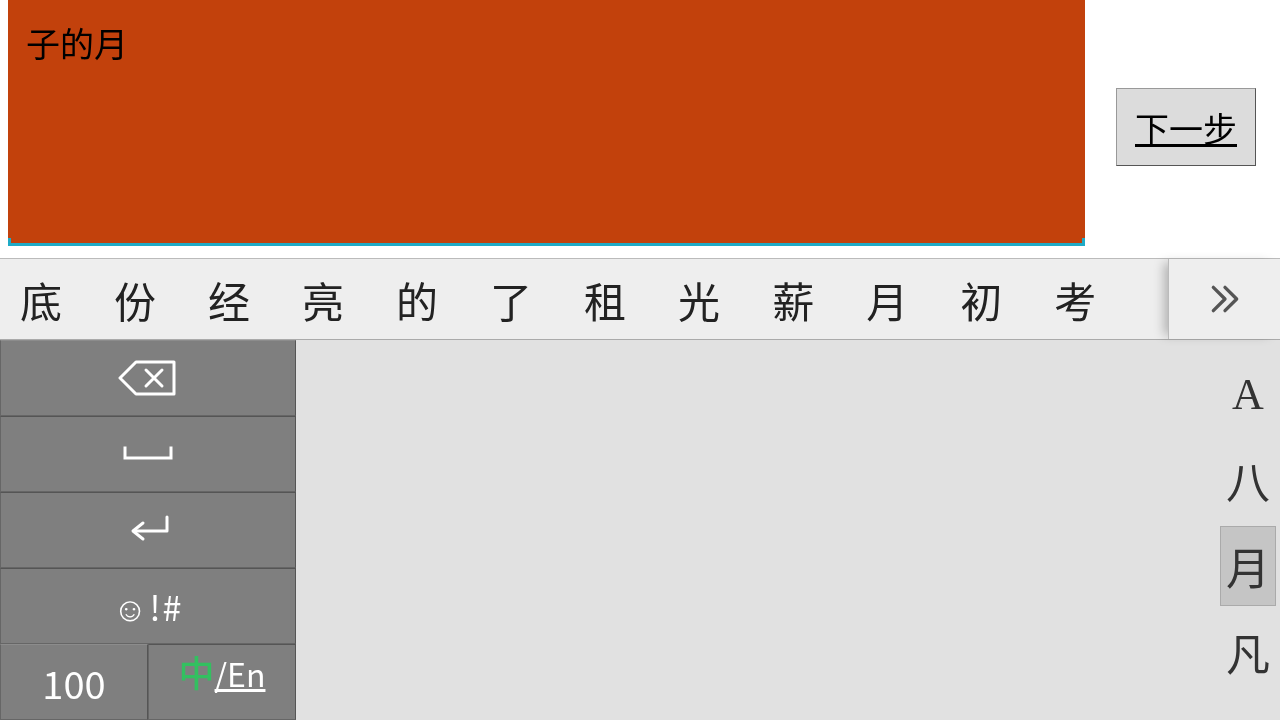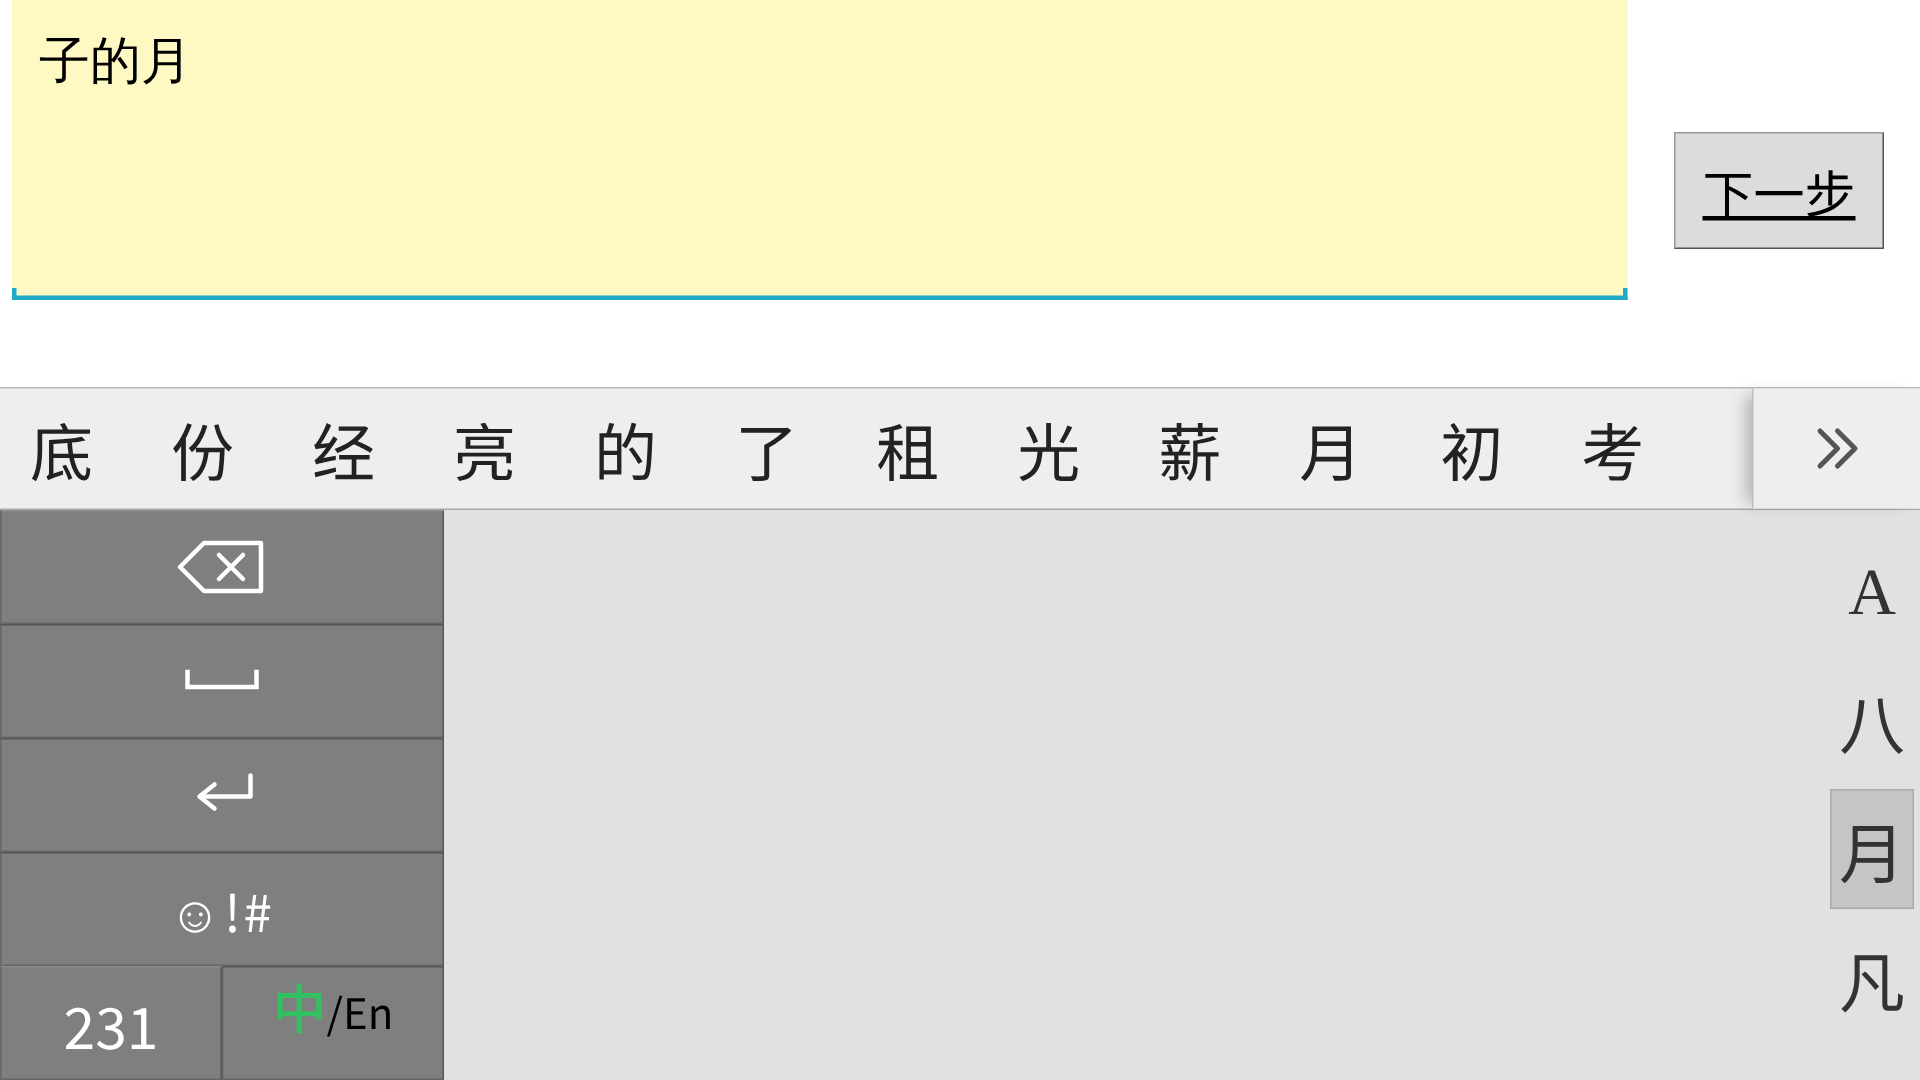--- a/index.html
+++ b/index.html
@@ -3,23 +3,22 @@
 <meta charset="utf-8">
 <style>
   * { margin: 0; padding: 0; box-sizing: border-box; }
   html, body { width: 1280px; height: 720px; font-family: "Noto Sans CJK SC", "Microsoft YaHei", sans-serif; overflow: hidden; background: #fff; }
 
   .text-area {
     position: absolute;
     left: 8px;
     top: 0;
     width: 1077px;
-    height: 200px;
-    background: #fef9c3;
-    font-family: Liberation Serif, serif;
+    height: 246px;
+    background: #c2410c;
   }
   .text-input {
     position: absolute;
     left: 18px;
     top: 18px;
     font-size: 34px;
     color: #000;
   }
   .text-underline {
     position: absolute;
@@ -124,21 +123,21 @@
     cursor: pointer;
   }
   .fn-key + .fn-key { border-top: 1px solid #555; }
   .bottom-row {
     display: flex;
     height: 76px;
   }
   .bottom-row .fn-key { flex: 1; }
   .lang-key { display: flex; align-items: baseline; justify-content: center; }
   .lang-zh { color: #33c060; font-size: 36px; font-weight: 500; }
-  .lang-en { color: #000000; font-size: 28px; }
+  .lang-en { color: #ffffff; font-size: 32px; text-decoration: underline; }
 
   .handwriting-area {
     position: absolute;
     left: 296px;
     top: 0;
     width: 920px;
     height: 380px;
     background: #e1e1e1;
   }
 
@@ -222,21 +221,21 @@
       <svg width="50" height="34" viewBox="0 0 50 34">
         <path d="M44 4 L44 18 L12 18" fill="none" stroke="#fff" stroke-width="3" stroke-linecap="round" stroke-linejoin="round"></path>
         <path d="M20 10 L10 18 L20 26" fill="none" stroke="#fff" stroke-width="3" stroke-linecap="round" stroke-linejoin="round"></path>
       </svg>
     </div>
     <div class="fn-key">
       <span style="font-size:34px;letter-spacing:2px;">☺!#</span>
     </div>
     <div class="bottom-row">
       <div class="fn-key">
-        <span>231</span>
+        <span>100</span>
       </div>
       <div class="fn-key lang-key">
         <span class="lang-zh">中</span>
         <span class="lang-en">/En</span>
       </div>
     </div>
   </div>
 
   <div class="handwriting-area"></div>
 

